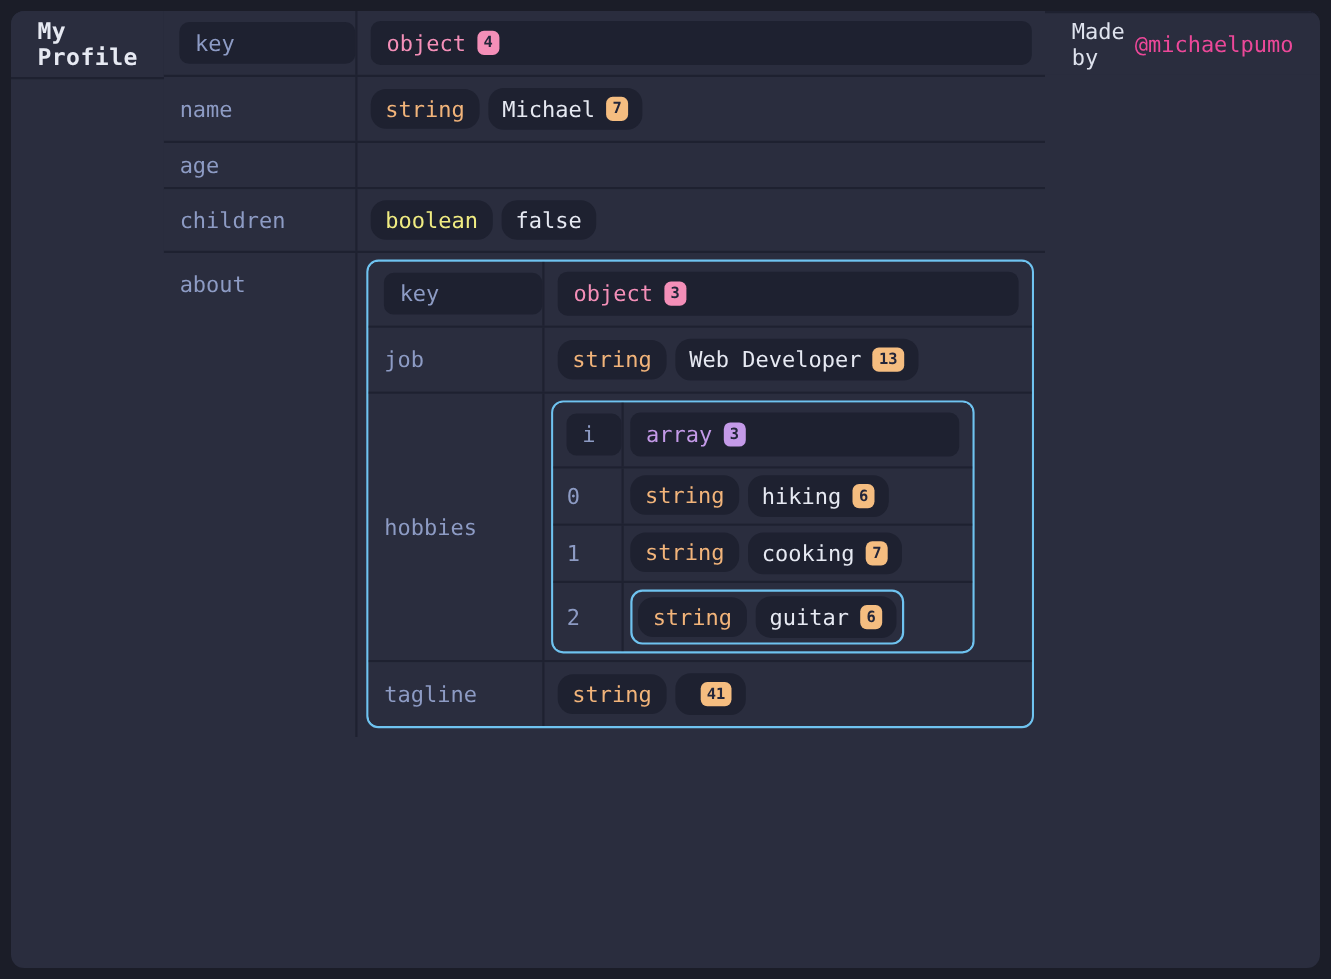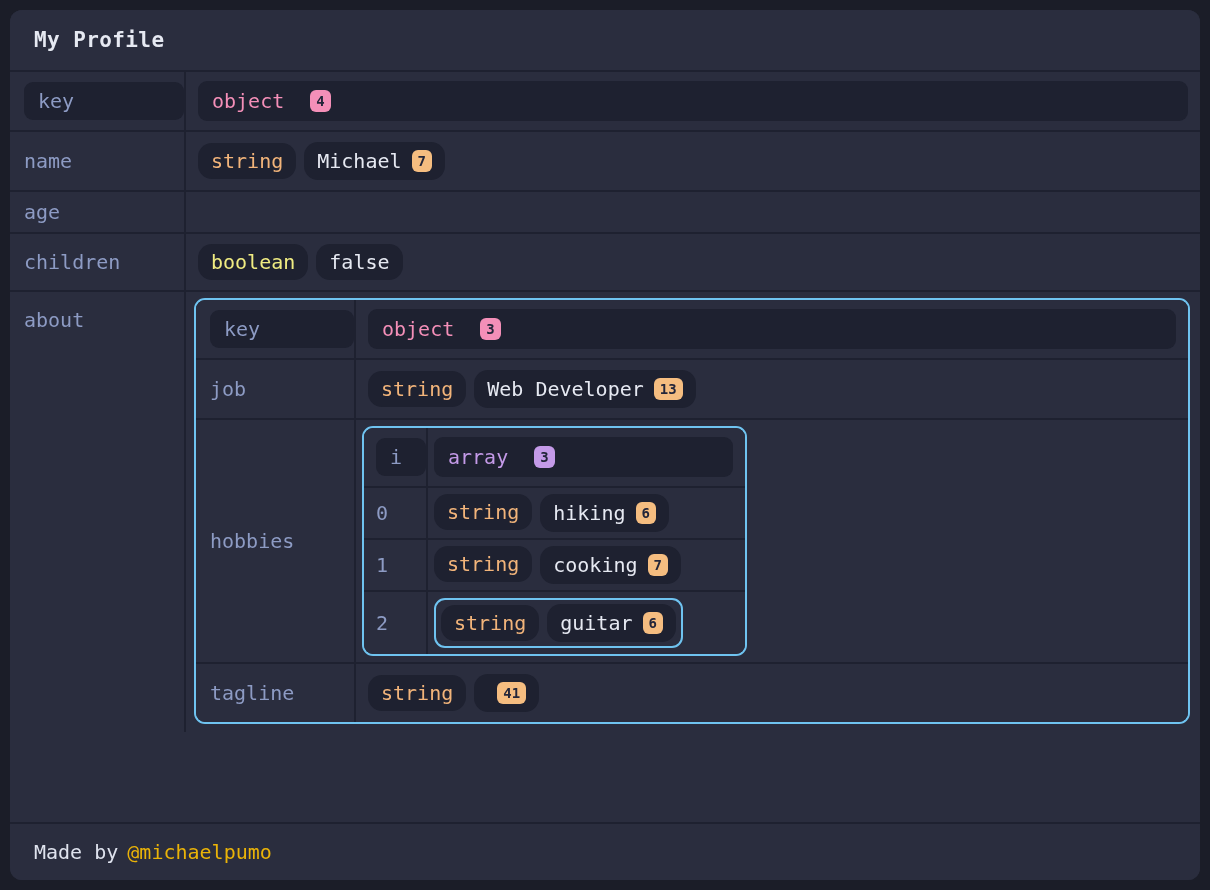--- a/index.html
+++ b/index.html
@@ -20,21 +20,21 @@
     position: absolute;
     left: 10px;
     top: 10px;
     width: 1190px;
     height: 870px;
     background: #2a2d3e;
     border-radius: 12px;
     overflow: hidden;
     box-sizing: border-box;
     display: flex;
-    flex-direction: column;
+    flex-direction: row;
   }
 
   .panel-header {
     height: 62px;
     flex: 0 0 62px;
     display: flex;
     align-items: center;
     padding: 0 24px;
     background: #2a2d3e;
     border-bottom: 2px solid #1e2130;
@@ -58,21 +58,21 @@
     display: flex;
     align-items: center;
     padding: 0 24px;
     border-top: 2px solid #1e2130;
     background: #2a2d3e;
     box-sizing: border-box;
     color: #dfe3ee;
     font-size: 20px;
   }
   .footer-handle {
-    color: #eab308;
+    color: #ec4899;
     margin-left: 9px;
     text-decoration: none;
   }
 
   .row {
     display: flex;
     align-items: stretch;
     border-bottom: 2px solid #1e2130;
     background: #2a2d3e;
     box-sizing: border-box;
@@ -118,21 +118,21 @@
     align-items: center;
     padding: 9px 14px;
     box-sizing: border-box;
     line-height: 1;
   }
   .chip-key-head {
     width: 100%;
   }
   .chip-val-head {
     flex: 1 1 auto;
-    gap: 16px;
+    gap: 0;
   }
 
   
   .pill {
     background: #1e2130;
     border-radius: 14px;
     padding: 8px 13px;
     display: inline-flex;
     align-items: center;
     line-height: 1;

